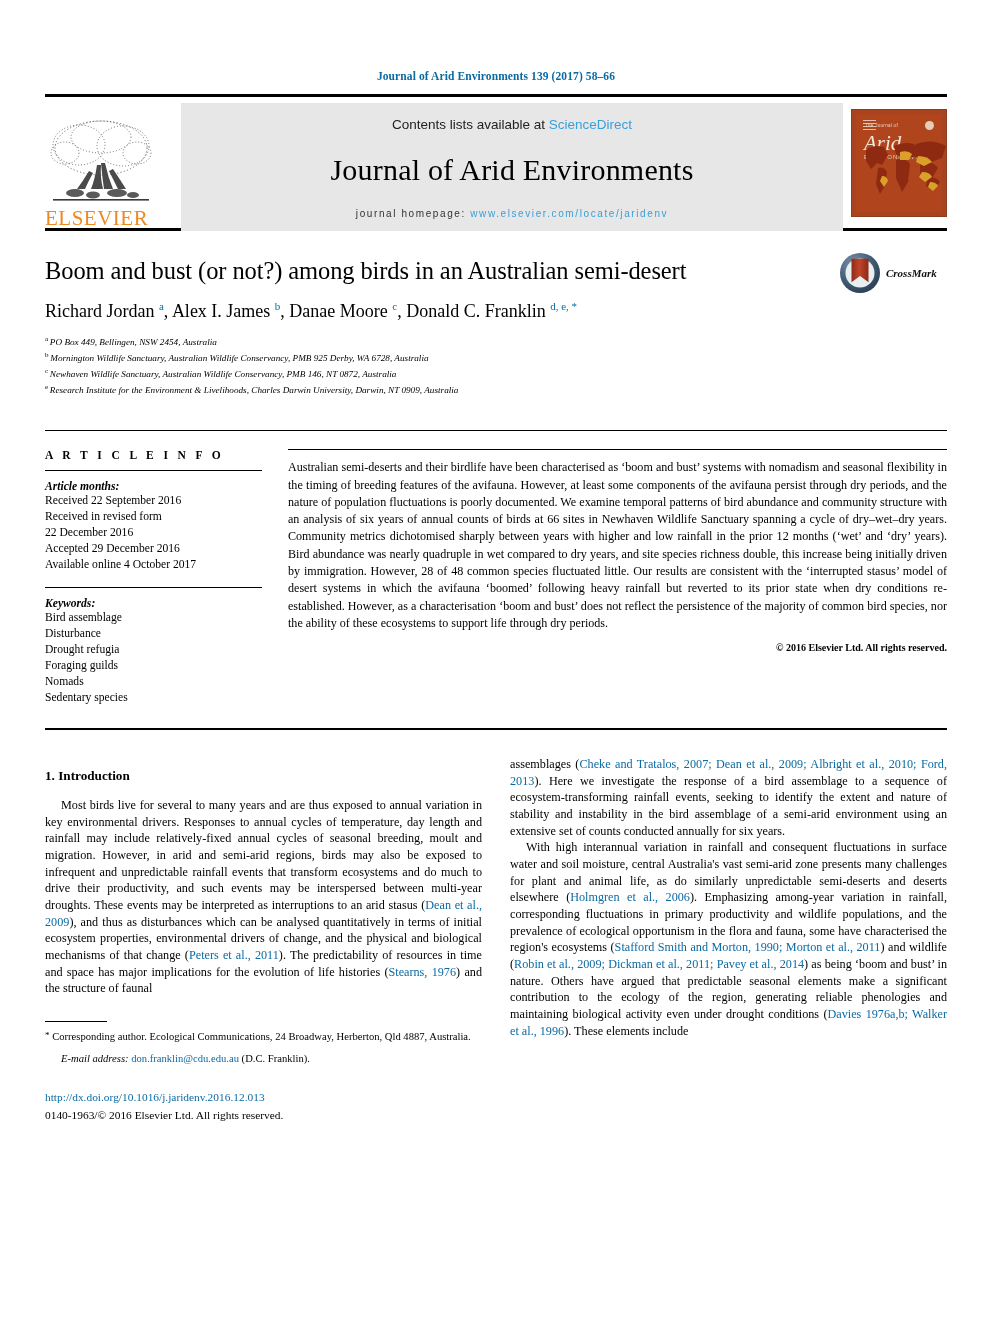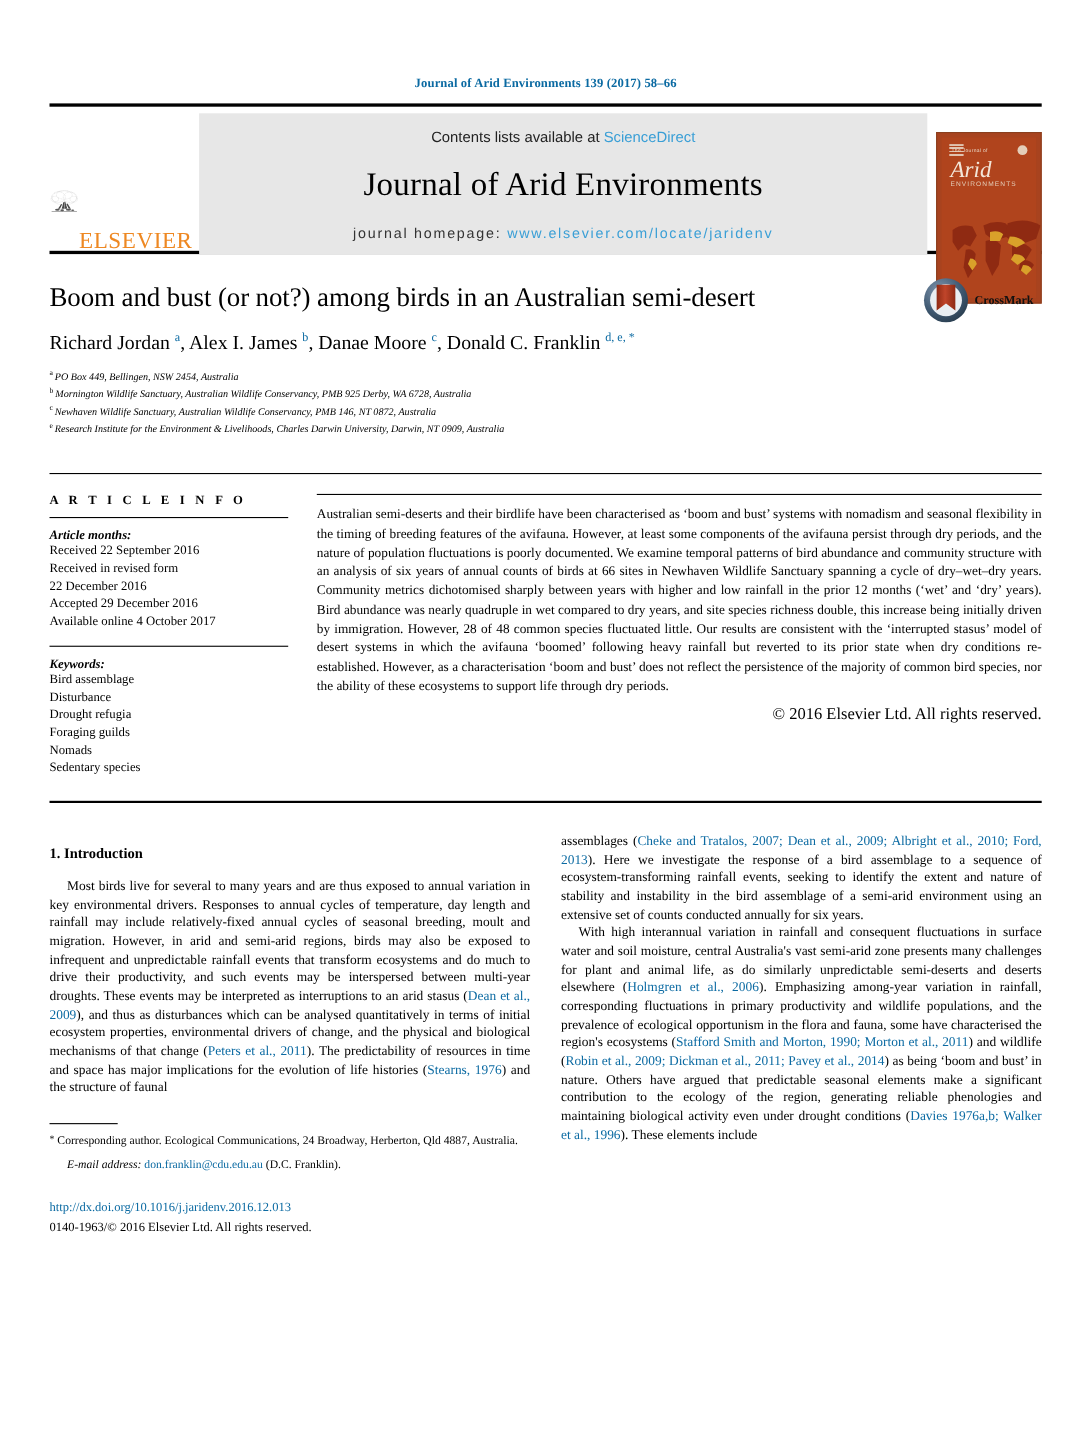--- a/index.html
+++ b/index.html
@@ -37,22 +37,22 @@
   .masthead-inner {
     display: flex;
     align-items: stretch;
     height: 134px;
     padding-top: 6px;
   }
   .elsevier-logo {
     width: 130px;
     flex: 0 0 130px;
     display: flex;
-    flex-direction: row;
-    align-items: flex-end;
+    flex-direction: column;
+    align-items: flex-start;
     justify-content: flex-end;
     padding-bottom: 2px;
   }
   .tree-svg { display:block; }
   .elsevier-word {
     color: #ee8822;
     font-family: "Liberation Serif", serif;
     font-size: 21px;
     letter-spacing: 0.5px;
     line-height: 1;
@@ -76,31 +76,31 @@
   }
   .contents-line .sd-link { color: #3a9fd6; }
   .journal-title {
     font-family: "Liberation Serif", serif;
     font-size: 30px;
     color: #000000;
     letter-spacing: 0.2px;
   }
   .homepage-line {
     font-family: "Liberation Sans", sans-serif;
-    font-size: 13px;
+    font-size: 10px;
     color: #333;
     letter-spacing: 1.6px;
   }
   .homepage-line .url { color: #3a9fd6; }
   .cover-thumb {
     flex: 0 0 96px;
     width: 96px;
-    height: 156px;
+    height: 108px;
     align-self: flex-start;
-    margin-top: 17px;
+    margin-top: 6px;
     border: 1px solid #8a3f1e;
     background: #a8431f;
     position: relative;
     overflow: hidden;
   }
   .cover-inner {
     position:absolute; inset: 4px;
     background: #b0441d;
   }
   .cover-arid {
@@ -168,20 +168,21 @@
     top: -6px; right: 0;
     width: 108px; height: 44px;
     display: flex; align-items: center;
   }
   .crossmark-label {
     font-family: "Liberation Serif", serif;
     font-weight: bold;
     font-size: 11px;
     margin-left: 5px;
     color: #111;
+    font-style: italic;
   }
 
   
   .infoabs {
     margin: 32px 45px 0 45px;
     border-top: 1px solid #000;
     padding-top: 0;
     display: flex;
     gap: 0;
   }
@@ -202,23 +203,24 @@
   .kw-rule { border-top: 1.6px solid #000; margin: 0 0 9px 0; }
 
   .abs-p {
     font-size: 12.1px;
     line-height: 1.43;
     text-align: justify;
     margin: 0;
     hyphens: manual;
   }
   .abs-copy {
-    font-size: 15px;
+    font-size: 10px;
     text-align: right;
     margin-top: 10px;
+    font-weight: bold;
   }
 
   .big-rule { border-top: 2.4px solid #000; margin: 22px 45px 0 45px; }
 
   
   .body-cols {
     margin: 26px 45px 0 45px;
     display: flex;
     gap: 28px;
     position: relative;

